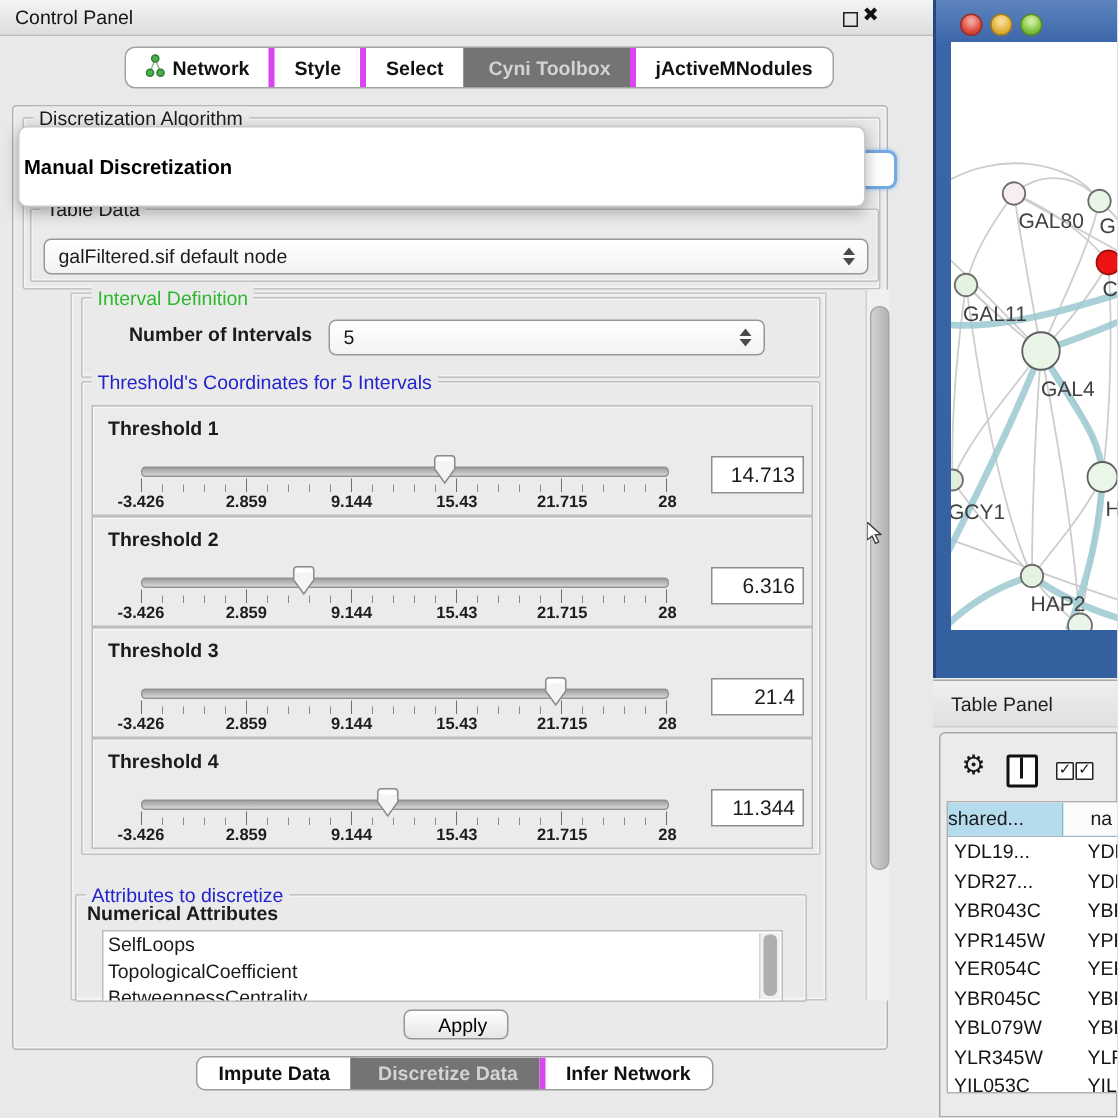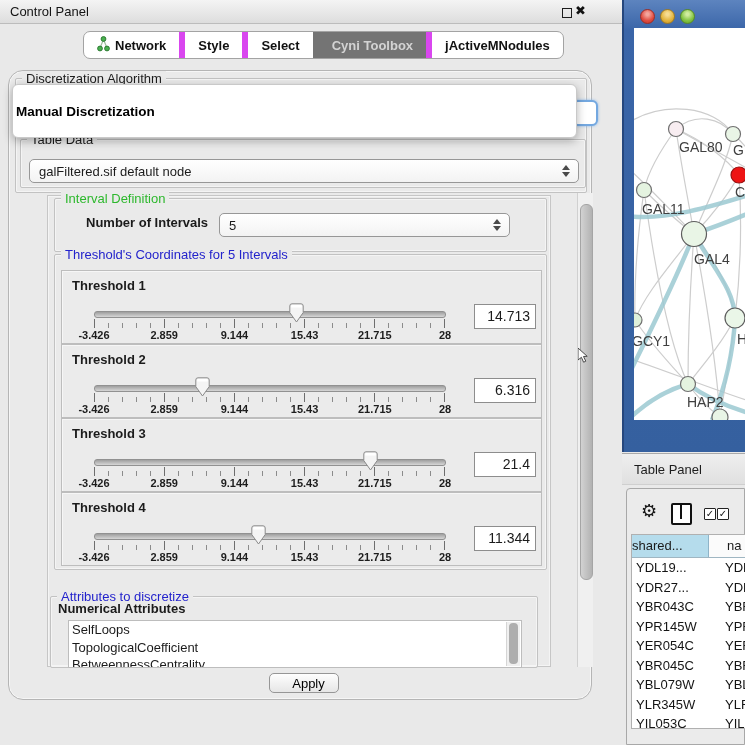--- a/index.html
+++ b/index.html
@@ -12,30 +12,30 @@
     background:linear-gradient(#f4f4f4,#dddddd);border-bottom:1px solid #bcbcbc;}
   #titlebar .t{position:absolute;left:10px;top:4px;font-size:13px;color:#141414;}
   #float-ic{position:absolute;left:562px;top:8px;width:8px;height:8px;border:1.5px solid #1d1d1d;}
   #close-ic{position:absolute;left:575px;top:3px;font-size:13px;font-weight:bold;color:#111;
     font-family:"DejaVu Sans",sans-serif;}
 
   
   #toptabs{position:absolute;left:83px;top:31px;height:26px;display:flex;align-items:stretch;
     background:#fff;border:1px solid #a3a3a3;border-radius:7px;overflow:hidden;}
   .tab{display:flex;align-items:center;gap:5px;padding:0 13px;font-size:13px;font-weight:bold;
-    color:#111;border-left:6px solid #d946ef;white-space:nowrap;}
+    color:#111;border-left:4px solid #d946ef;white-space:nowrap;}
   .tab:first-child{border-left:none;}
   .tab.sel{background:#747474;color:#d3d3d3;border-left-color:#747474;}
   #bottomtabs{position:absolute;left:303px;top:704px;transform:translateX(-50%);height:21px;
     display:flex;background:#fff;border:1px solid #9b9b9b;border-radius:6px;overflow:hidden;}
   #bottomtabs .tab{padding:0 14px;}
 
   
   #mainpanel{position:absolute;left:8px;top:70px;width:582px;height:628px;background:#eaeaea;
-    border:1px solid #b5b5b5;border-radius:15px;box-shadow:inset 0 0 0 1px #f6f6f6;}
+    border:1px solid #b5b5b5;border-radius:3px;box-shadow:inset 0 0 0 1px #f6f6f6;}
   .group{position:absolute;border:1px solid #c2c2c2;border-radius:2px;
     box-shadow:inset 1px 1px 0 #f4f4f4, inset -1px -1px 0 #f4f4f4;}
   .gtitle{position:absolute;top:-8px;left:6px;background:#eaeaea;padding:0 4px;font-size:13px;
     line-height:15px;white-space:nowrap;}
   .gtitle.green{color:#2db82d;}
   .gtitle.blue{color:#2323cc;}
   .gtitle.dark{color:#1c1c1c;}
 
   .combo{position:absolute;background:linear-gradient(#ffffff,#f3f3f3);border:1px solid #979797;
     border-radius:5px;font-size:13px;}
@@ -302,20 +302,31 @@
         </div>
       </div>
 
       <div id="vscroll">
         <div id="vthumb"></div>
       </div>
 
       <button id="apply">Apply</button>
     </div>
 
+    <div id="bottomtabs">
+        <div class="tab">
+          <span>Impute Data</span>
+        </div>
+        <div class="tab sel">
+          <span>Discretize Data</span>
+        </div>
+        <div class="tab">
+          <span>Infer Network</span>
+        </div>
+      </div>
 
     <div id="popup">
       <div class="opts">
           <div class="popt sel">Manual Discretization</div>
         </div>
     </div>
 
     <svg id="cursor" width="11" height="16" viewBox="0 0 11 16">
       <polygon points="0,0 0,12 3.4,9.3 5.6,14.2 7.8,13.2 5.5,8.5 9.2,8.3" fill="#fdfdfd" stroke="#3a3a3a" stroke-width="0.9"></polygon>
     </svg>

